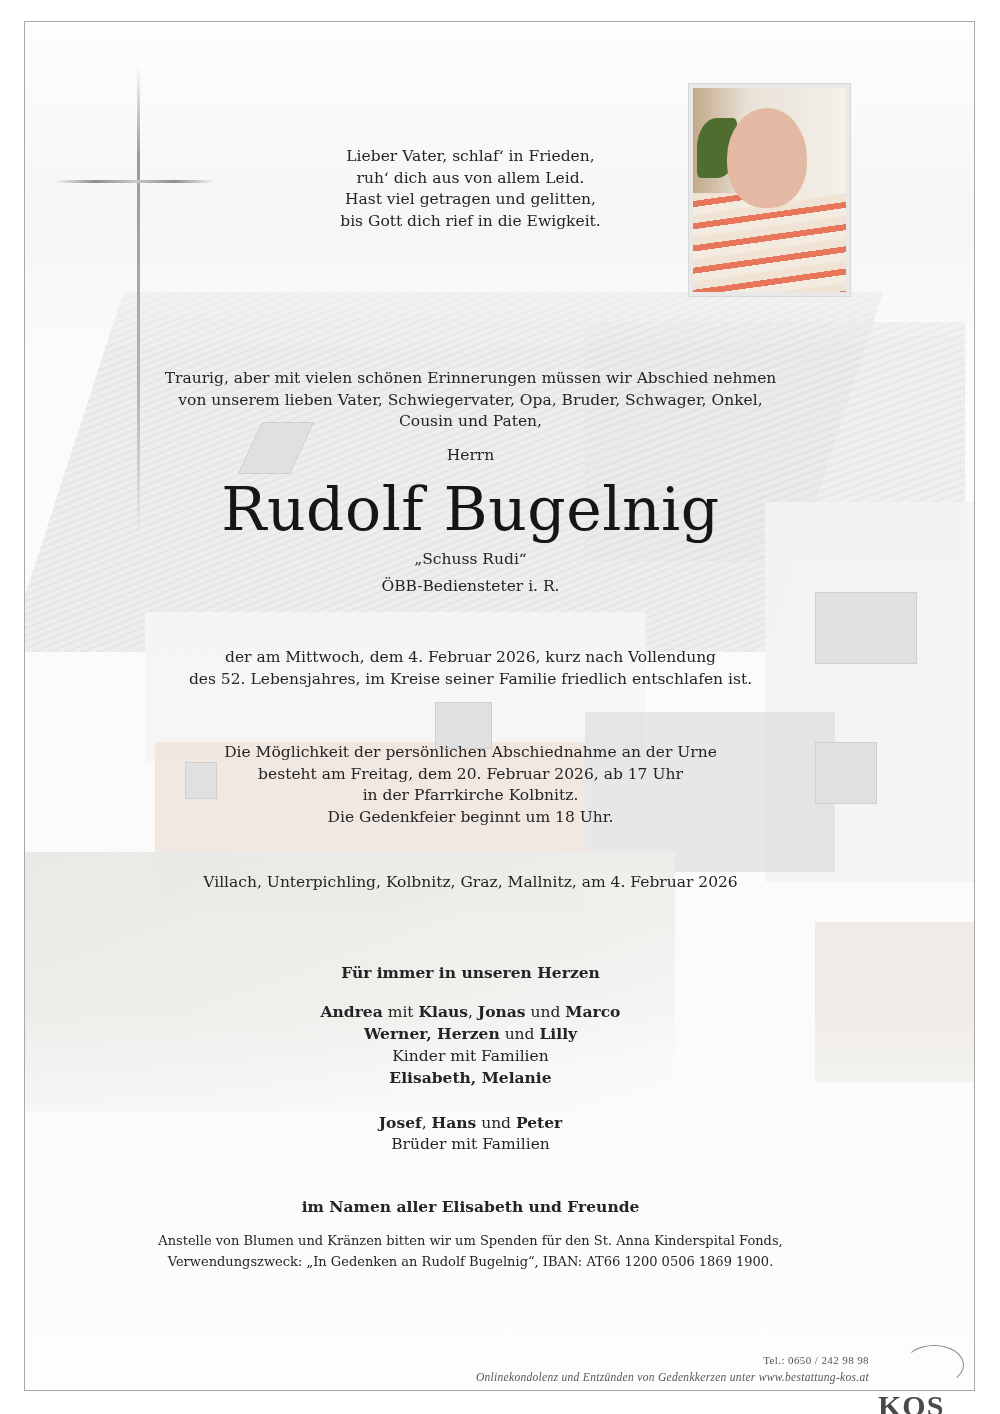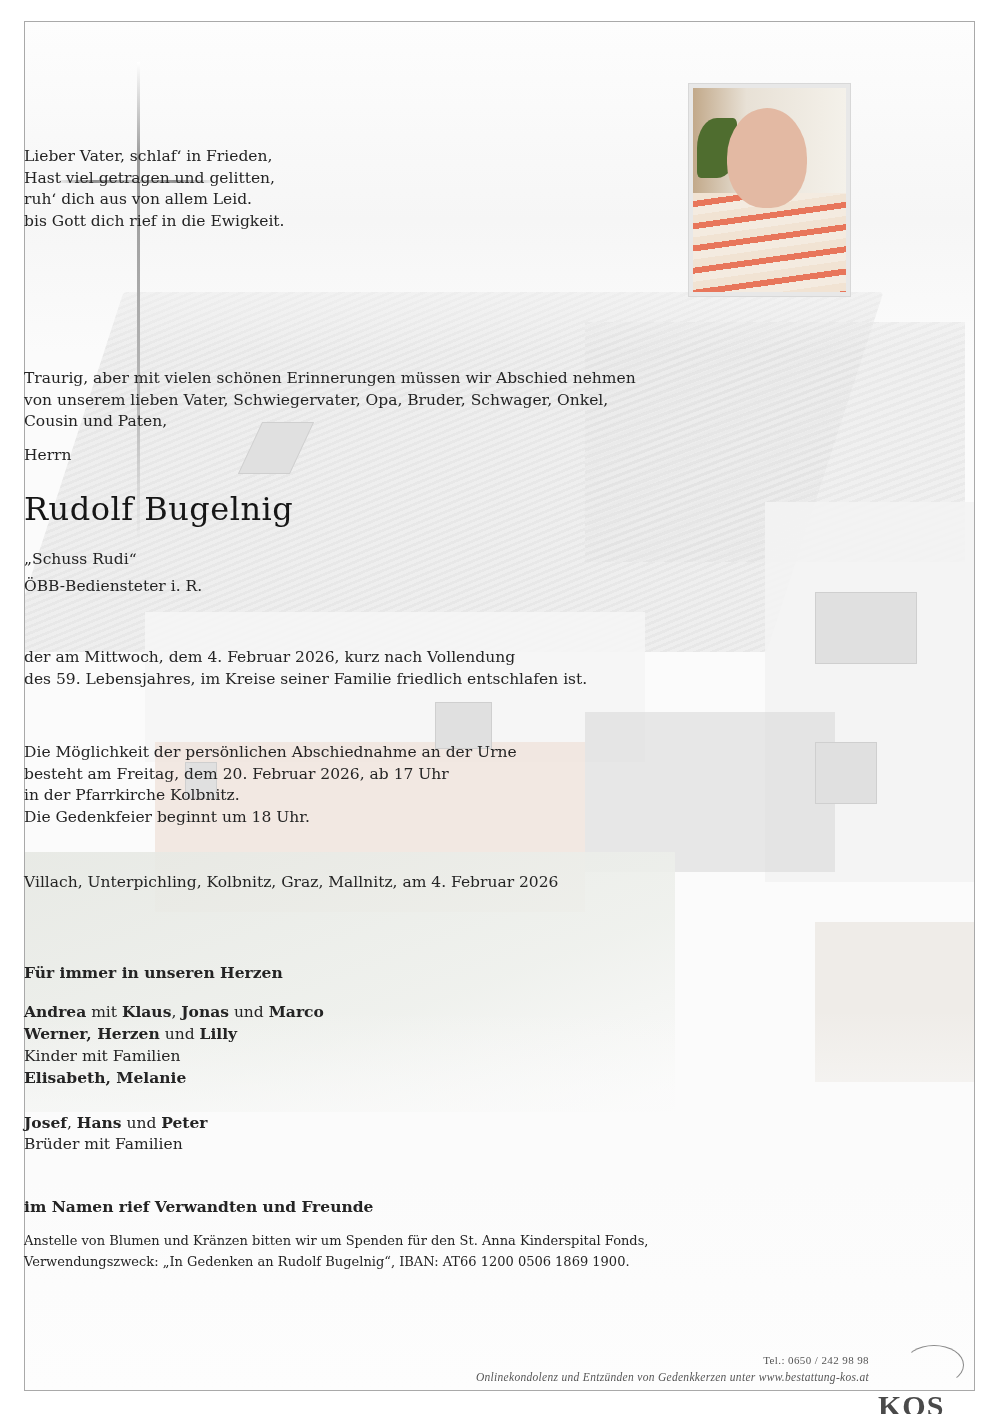--- a/index.html
+++ b/index.html
@@ -48,26 +48,26 @@
        background:#e8e8e8; border:1px solid #d8d8d8; box-sizing:border-box; padding:4px; }
   .portrait .photo { width:100%; height:100%; position:relative; overflow:hidden;
        background:linear-gradient(90deg, #c2a98a 0%, #e8e1d6 35%, #f4f1ea 100%); }
   .photo .plant { position:absolute; left:4px; top:30px; width:40px; height:60px;
        background:#4f6d2f; border-radius:50% 10% 50% 10%; }
   .photo .head { position:absolute; left:34px; top:20px; width:80px; height:100px;
        background:#e3b9a3; border-radius:50% 50% 45% 45%; }
   .photo .shirt { position:absolute; left:0; top:105px; width:100%; height:110px;
        background:repeating-linear-gradient(172deg, #f1e3d3 0 8px, #e8765b 8px 14px, #f4ebe0 14px 22px); }
 
-  .block { position:absolute; left:24px; width:893px; text-align:left; }
+  .block { position:absolute; left:24px; width:893px; text-align:center; }
   .p { font-size:15.5px; line-height:21.5px; color:#242424; }
   .poem { top:146px; }
   .intro { top:368px; }
   .herrn { top:445px; }
-  .name { top:478px; font-size:32px; line-height:62px; color:#161616; letter-spacing:.5px; }
+  .name { top:478px; font-size:60px; line-height:62px; color:#161616; letter-spacing:.5px; }
   .nick { top:549px; }
   .job { top:576px; }
   .death { top:647px; }
   .farewell { top:742px; }
   .places { top:872px; }
   .family { top:962px; }
   .family .b { font-weight:bold; }
   .family .gap { height:17px; }
   .signoff { top:1196px; font-weight:bold; }
   .donation { top:1230px; font-size:13px; line-height:21px; }
@@ -114,39 +114,39 @@
     <div class="photo">
       <div class="plant"></div>
       <div class="shirt"></div>
       <div class="head"></div>
     </div>
   </div>
 </div>
 
 <div class="block p poem">
   <div>Lieber Vater, schlaf‘ in Frieden,</div>
+  <div>ruh‘ dich aus von allem Leid.</div>
   <div>Hast viel getragen und gelitten,</div>
-  <div>ruh‘ dich aus von allem Leid.</div>
   <div>bis Gott dich rief in die Ewigkeit.</div>
 </div>
 
 <div class="block p intro">
   <div>Traurig, aber mit vielen schönen Erinnerungen müssen wir Abschied nehmen</div>
   <div>von unserem lieben Vater, Schwiegervater, Opa, Bruder, Schwager, Onkel,</div>
   <div>Cousin und Paten,</div>
 </div>
 
 <div class="block p herrn">Herrn</div>
 <div class="block name">Rudolf Bugelnig</div>
 <div class="block p nick">„Schuss Rudi“</div>
 <div class="block p job">ÖBB-Bediensteter i. R.</div>
 
 <div class="block p death">
   <div>der am Mittwoch, dem 4. Februar 2026, kurz nach Vollendung</div>
-  <div>des 59. Lebensjahres, im Kreise seiner Familie friedlich entschlafen ist.</div>
+  <div>des 52. Lebensjahres, im Kreise seiner Familie friedlich entschlafen ist.</div>
 </div>
 
 <div class="block p farewell">
   <div>Die Möglichkeit der persönlichen Abschiednahme an der Urne</div>
   <div>besteht am Freitag, dem 20. Februar 2026, ab 17 Uhr</div>
   <div>in der Pfarrkirche Kolbnitz.</div>
   <div>Die Gedenkfeier beginnt um 18 Uhr.</div>
 </div>
 
 <div class="block p places">Villach, Unterpichling, Kolbnitz, Graz, Mallnitz, am 4. Februar 2026</div>
@@ -156,21 +156,21 @@
   <div class="gap"></div>
   <div><span style="font-weight: bold;">Andrea</span><span> mit </span><span style="font-weight: bold;">Klaus</span><span>, </span><span style="font-weight: bold;">Jonas</span><span> und </span><span style="font-weight: bold;">Marco</span></div>
   <div><span style="font-weight: bold;">Werner, Herzen</span><span> und </span><span style="font-weight: bold;">Lilly</span></div>
   <div>Kinder mit Familien</div>
   <div><span style="font-weight: bold;">Elisabeth, Melanie</span></div>
   <div class="gap" style="height:22px"></div>
   <div><span style="font-weight: bold;">Josef</span><span>, </span><span style="font-weight: bold;">Hans</span><span> und </span><span style="font-weight: bold;">Peter</span></div>
   <div>Brüder mit Familien</div>
 </div>
 
-<div class="block p signoff">im Namen rief Verwandten und Freunde</div>
+<div class="block p signoff">im Namen aller Elisabeth und Freunde</div>
 
 <div class="block p donation">
   <div>Anstelle von Blumen und Kränzen bitten wir um Spenden für den St. Anna Kinderspital Fonds,</div>
   <div>Verwendungszweck: „In Gedenken an Rudolf Bugelnig“, IBAN: AT66 1200 0506 1869 1900.</div>
 </div>
 
 <div class="footer-tel">Tel.: 0650 / 242 98 98</div>
 <div class="footer-line">Onlinekondolenz und Entzünden von Gedenkkerzen unter www.bestattung-kos.at</div>
 <div class="logo">
   <div class="arc"></div>

